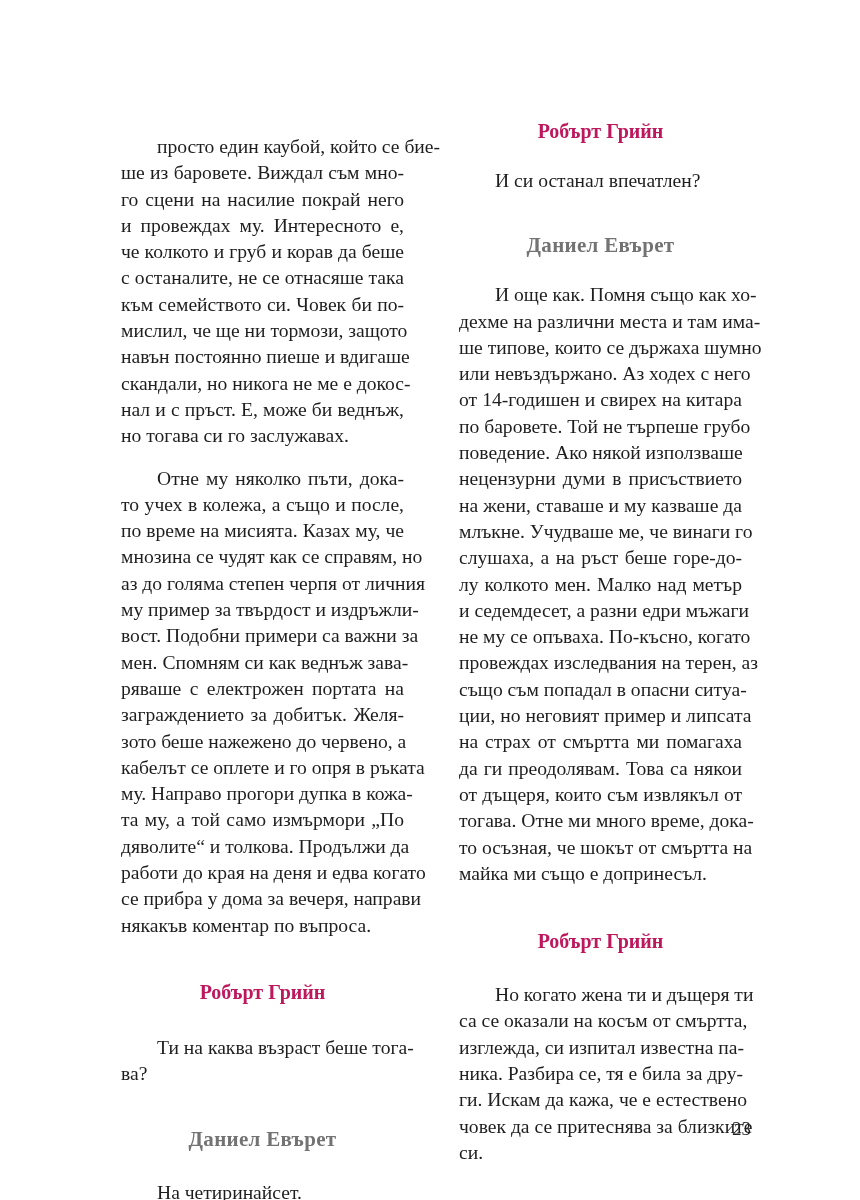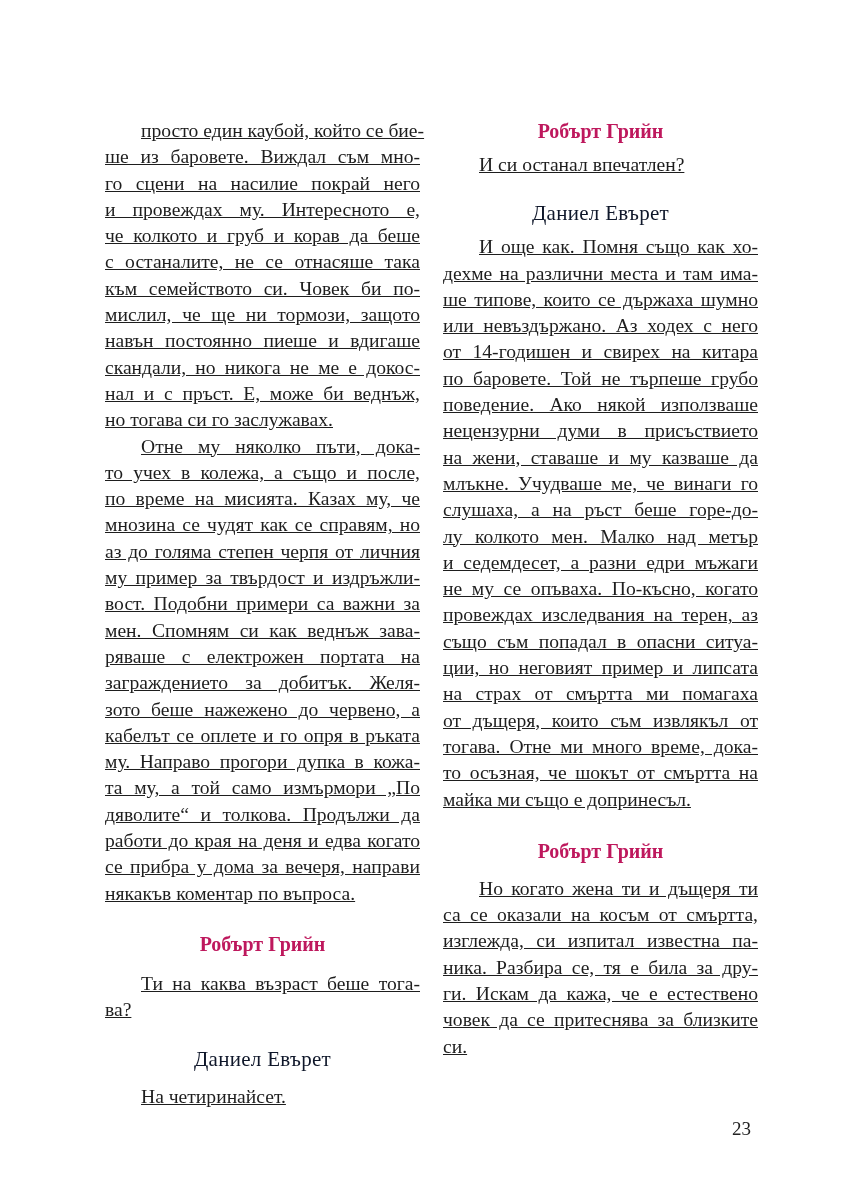--- a/index.html
+++ b/index.html
@@ -11,28 +11,28 @@
   }
   .col {
     position: absolute; width: 315px;
     font-size: 19.6px; line-height: 26.3px;
     text-align: justify;
   }
   .col-left { left: 105px; top: 118px; }
   .col-right { left: 443px; top: 118px; width: 315px; }
   .line { display: block; text-align: justify; text-align-last: justify; white-space: nowrap; }
   .line.last { text-align-last: left; }
-  .para { margin: 0; text-decoration: underline; }
+  .para { margin: 16px; }
   .para .line:first-child { padding-left: 36px; }
   .speaker-rg {
     font-weight: bold; color: #be185d; text-align: center;
     font-size: 20px; line-height: 26px; margin: 0;
   }
   .speaker-de {
-    font-weight: normal; color: #0f172a; text-align: center;
+    font-weight: bold; color: #737373; text-align: center;
     font-size: 21px; line-height: 26px; margin: 0;
     letter-spacing: 0.3px;
   }
   .pagenum {
     position: absolute; left: 732px; top: 1110px;
     font-size: 19px; color: #222; margin-top: 8px;
   }
 </style>
 </head>
 <body>
@@ -108,20 +108,21 @@
       <span class="line">на жени, ставаше и му казваше да</span>
       <span class="line">млъкне. Учудваше ме, че винаги го</span>
       <span class="line">слушаха, а на ръст беше горе-до-</span>
       <span class="line">лу колкото мен. Малко над метър</span>
       <span class="line">и седемдесет, а разни едри мъжаги</span>
       <span class="line">не му се опъваха. По-късно, когато</span>
       <span class="line">провеждах изследвания на терен, аз</span>
       <span class="line">също съм попадал в опасни ситуа-</span>
       <span class="line">ции, но неговият пример и липсата</span>
       <span class="line">на страх от смъртта ми помагаха</span>
+      <span class="line">да ги преодолявам. Това са някои</span>
       <span class="line">от дъщеря, които съм извлякъл от</span>
       <span class="line">тогава. Отне ми много време, дока-</span>
       <span class="line">то осъзная, че шокът от смъртта на</span>
       <span class="line last">майка ми също е допринесъл.</span>
     </div>
   <div style="height:25px"></div>
   <div class="speaker-rg">Робърт Грийн</div>
   <div style="height:12px"></div>
   <div class="para" id="r-q2">
       <span class="line" style="padding-left: 36px;">Но когато жена ти и дъщеря ти</span>

